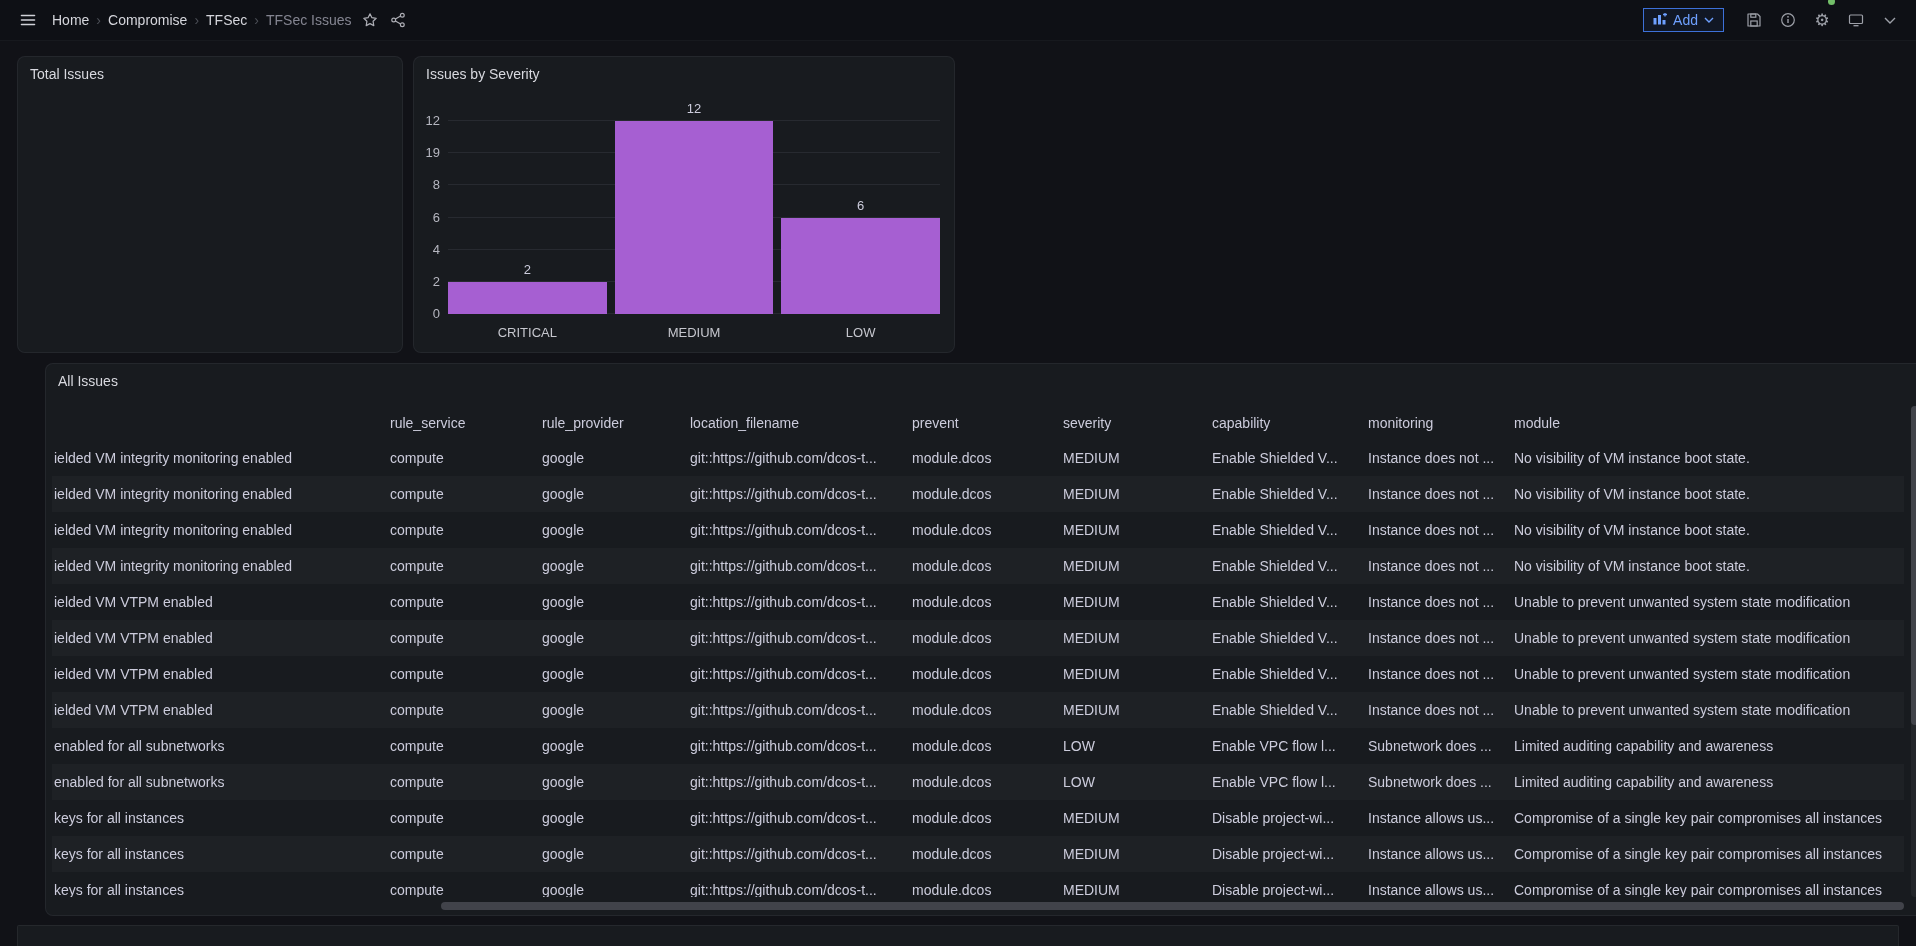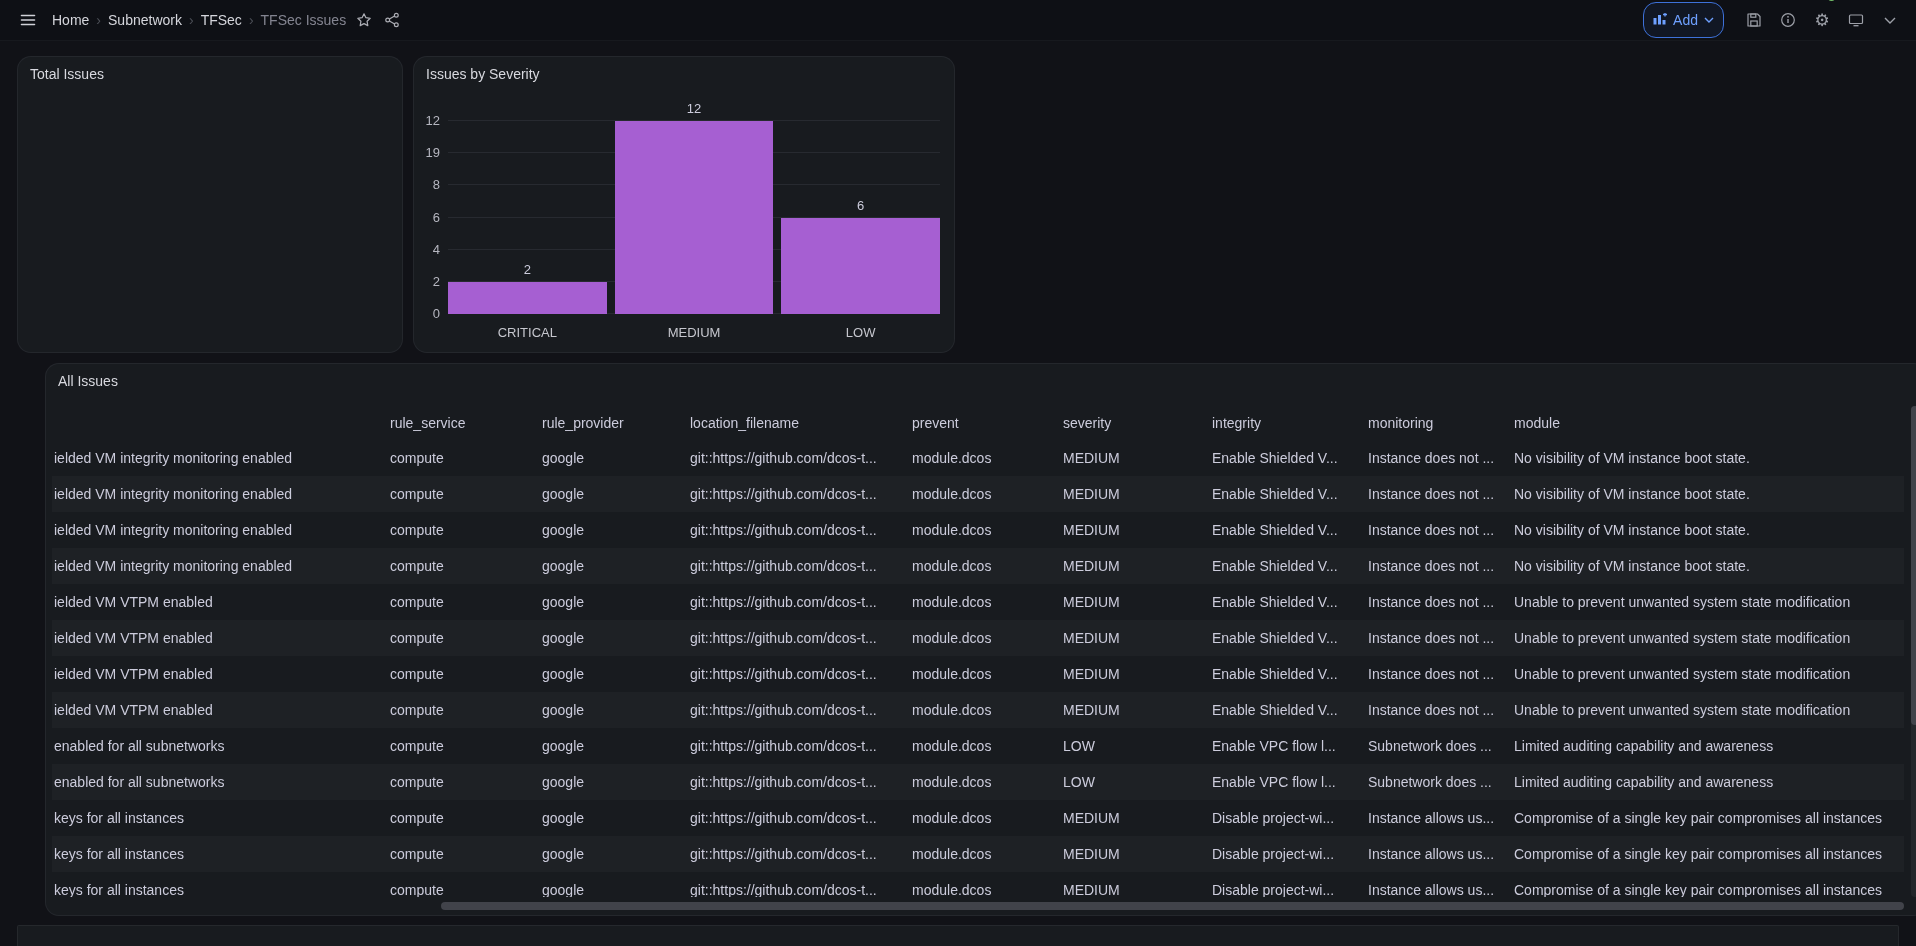--- a/index.html
+++ b/index.html
@@ -26,38 +26,38 @@
     display:flex; align-items:center; justify-content:center;
     color:#9da0a8; flex:0 0 auto;
   }
   .icon-btn svg { display:block; }
   .breadcrumb { display:flex; align-items:center; gap:7px; margin-left:10px; font-size:14px; }
   .crumb { color:#d5d6dc; cursor:pointer; }
   .crumb.current { color:rgba(204,204,220,0.62); cursor:default; }
   .crumb-sep { color:#4c4f57; font-size:14px; }
   .nav-actions { margin-left:auto; display:flex; align-items:center; gap:6px; position:relative; }
   .add-btn {
-    height:36px; padding:1px 9px;
+    height:24px; padding:1px 9px;
     display:flex; align-items:center; gap:6px;
     background:rgba(61,113,217,0.08);
-    border:1px solid #3d71d9; border-radius:13px;
+    border:1px solid #3d71d9; border-radius:0;
     color:#6ea0ff; font-size:14px; font-family:inherit; cursor:pointer;
     margin-right:10px;
   }
   .green-dot {
     position:absolute; right:69px; top:-8px;
     width:7px; height:7px; border-radius:50%;
   }
   .gear-glyph { font-family:"DejaVu Sans",sans-serif; font-size:17px; line-height:1; }
 
   
   .panel {
     position:absolute; background:#181b1f;
     border:1px solid rgba(204,204,220,0.07);
-    border-radius:14px;
+    border-radius:8px;
   }
   .panel-title {
     position:absolute; top:9px; left:12px;
     font-size:14px; font-weight:500; color:#d8d9df;
     cursor:pointer; white-space:nowrap;
   }
   #panel-total    { left:17px;  top:56px;  width:386px;  height:297px; }
   #panel-severity { left:413px; top:56px;  width:542px;  height:297px; }
   #panel-all      { left:17px;  top:363px; width:1882px; height:553px;margin-left:28px; }
 
@@ -139,21 +139,21 @@
 <div class="topnav">
   <button class="icon-btn">
     <svg width="16" height="16" viewBox="0 0 16 16">
         <path d="M1.5 3.5h13M1.5 8h13M1.5 12.5h13" stroke="#d0d1d8" stroke-width="1.6" stroke-linecap="round"></path>
       </svg>
   </button>
 
   <div class="breadcrumb">
     <span class="crumb">Home</span>
     <span class="crumb-sep">›</span>
-    <span class="crumb">Subnetwork</span>
+    <span class="crumb">Compromise</span>
     <span class="crumb-sep">›</span>
     <span class="crumb">TFSec</span>
     <span class="crumb-sep">›</span>
     <span class="crumb current">TFSec Issues</span>
   </div>
 
   <button class="icon-btn" style="margin-left:4px">
     <svg width="16" height="16" viewBox="0 0 16 16">
         <path d="M8 1.8l1.9 3.9 4.3.6-3.1 3 .7 4.3L8 11.6l-3.8 2 .7-4.3-3.1-3 4.3-.6z" fill="none" stroke="#adaeb5" stroke-width="1.2" stroke-linejoin="round"></path>
       </svg>
@@ -261,21 +261,21 @@
 <section class="panel" id="panel-all">
   <div class="panel-title">All Issues</div>
   <div class="tbl" id="issues-table">
       <div class="tbl-header">
         <div class="cell first"></div>
         <div class="cell">rule_service</div>
         <div class="cell">rule_provider</div>
         <div class="cell">location_filename</div>
         <div class="cell">prevent</div>
         <div class="cell">severity</div>
-        <div class="cell">integrity</div>
+        <div class="cell">capability</div>
         <div class="cell">monitoring</div>
         <div class="cell">module</div>
       </div>
       <div class="tbl-row">
         <div class="cell first">ielded VM integrity monitoring enabled</div>
         <div class="cell">compute</div>
         <div class="cell">google</div>
         <div class="cell">git::https://github.com/dcos-t...</div>
         <div class="cell">module.dcos</div>
         <div class="cell">MEDIUM</div>

